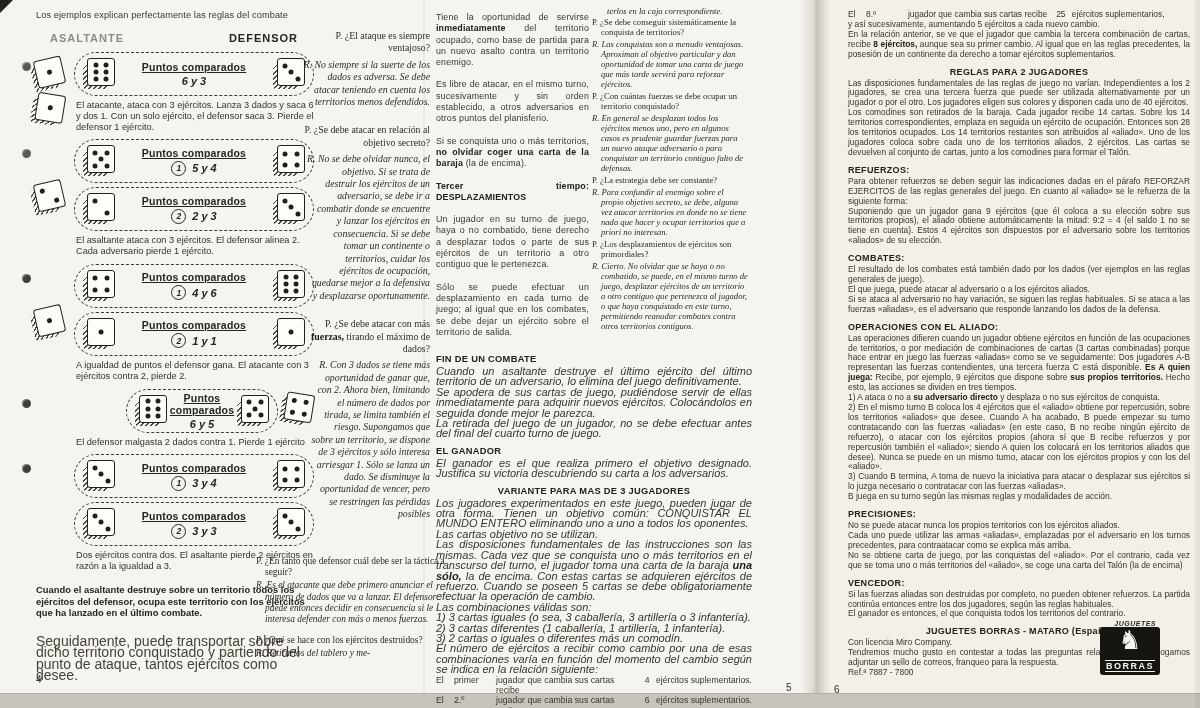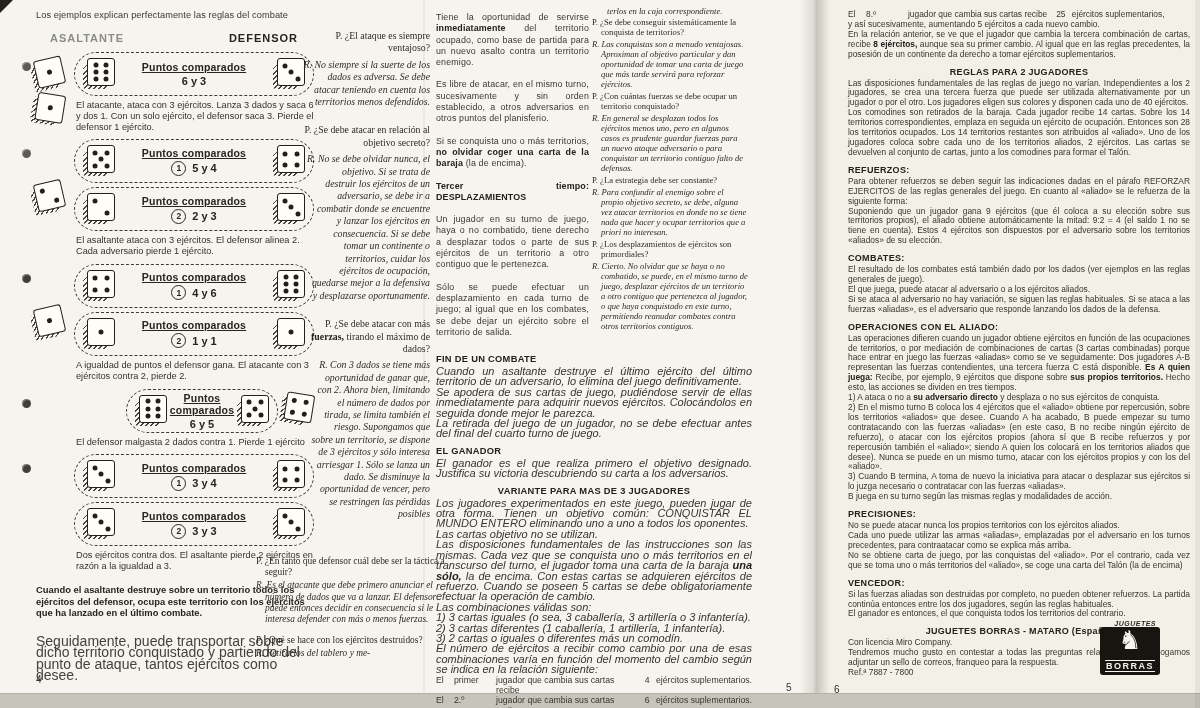--- a/index.html
+++ b/index.html
@@ -22,21 +22,21 @@
   #examples{left:30px;top:52px;width:284px;}
   .example{position:relative;padding-left:44px;margin-bottom:7px;}
   .bullet{position:absolute;left:-8px;top:10px;width:9px;height:9px;border-radius:50%;background:#413e38;box-shadow:inset 1px 1px 1px rgba(255,255,255,.35);}
   .bullet.lt{background:#5d5a53;}
   .outside-left{position:absolute;left:2px;top:50%;transform:translateY(-50%);display:flex;flex-direction:column;gap:3px;}
   .outside-right{position:absolute;right:-36px;top:50%;transform:translateY(-50%);}
   .capsule{position:relative;display:flex;align-items:center;justify-content:space-between;border:1.6px dashed #3d3a32;border-radius:24px;height:44px;box-sizing:border-box;padding:4px 8px;margin-bottom:4px;}
   .capsule.narrow{margin-left:52px;margin-right:36px;}
   .cap-center{flex:1;text-align:center;}
   .cap-label{font-weight:bold;font-size:10.5px;text-decoration:underline;color:#26241f;letter-spacing:.2px;}
-  .cap-values{margin-top:2px;font-weight:bold;font-size:11px;color:#26241f;display:flex;align-items:center;justify-content:center;gap:6px;}
+  .cap-values{margin-top:2px;font-weight:bold;font-size:11px;color:#26241f;display:flex;align-items:center;justify-content:center;gap:6px;font-style:italic;}
   .circ{width:13px;height:13px;border:1.2px solid #2b2925;border-radius:50%;display:inline-flex;align-items:center;justify-content:center;font-size:8.5px;font-weight:bold;}
   .ex-caption{font-size:9.2px;line-height:10.8px;color:#35322c;margin:4px 0 0 2px;}
   
   .die-wrap{position:relative;width:32px;height:32px;display:inline-block;flex:none;}
   .die-hatch{position:absolute;left:0;top:5px;width:26px;height:26px;border-radius:3px;
     background:repeating-linear-gradient(135deg,#49453e 0 1.3px,transparent 1.3px 3.6px);}
   .die-face{position:absolute;right:0;top:0;width:26px;height:26px;background:#fffdf8;border:1.4px solid #23201c;border-radius:3px;}
   .pip{position:absolute;width:5px;height:5px;border-radius:50%;background:#23201c;transform:translate(-50%,-50%);}
   .tilt-a{transform:rotate(-13deg);}
   .tilt-b{transform:rotate(9deg);}

